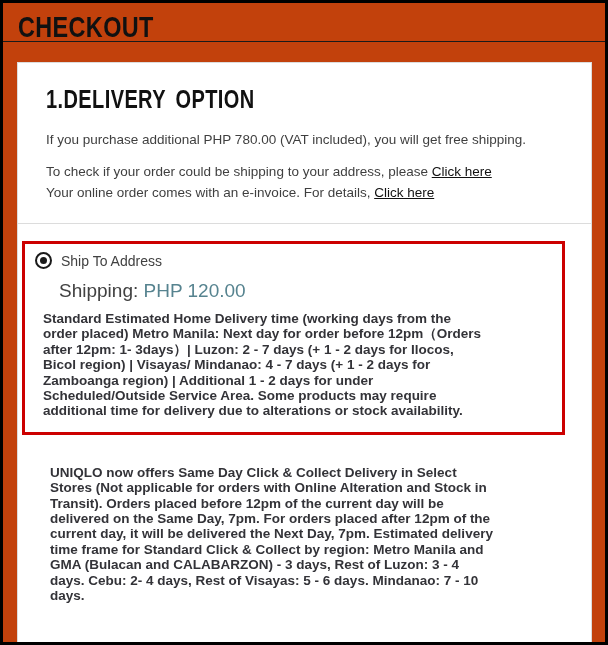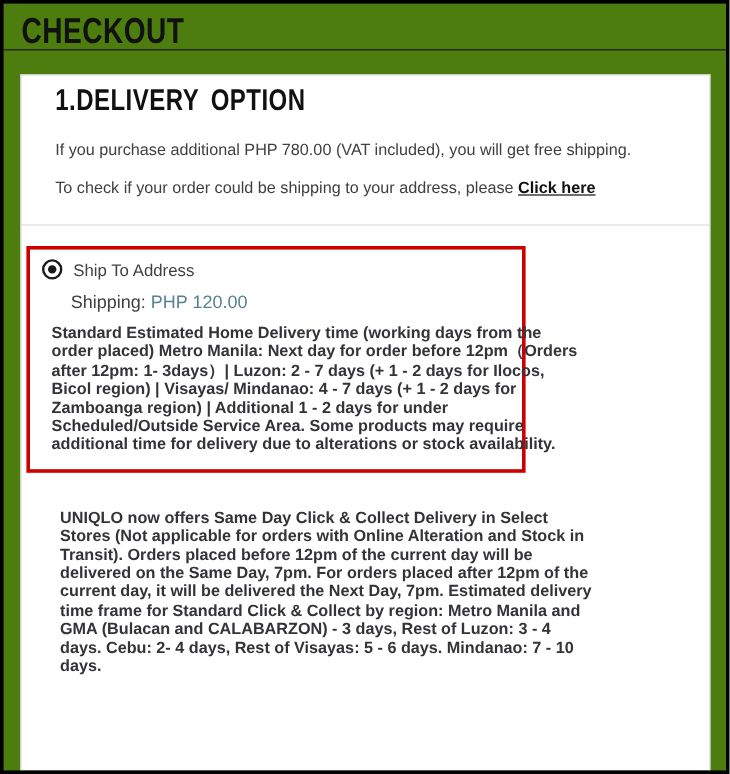--- a/index.html
+++ b/index.html
@@ -3,21 +3,21 @@
 <meta charset="utf-8">
 <style>
   * { margin: 0; padding: 0; box-sizing: border-box; }
   html, body { background: #ffffff; }
   body { font-family: "Liberation Sans", "DejaVu Sans", sans-serif; }
 
   .page {
     position: relative;
     width: 608px;
     height: 645px;
-    background: #4d7c0f;
+    background: #c2410c;
     border: 3px solid #000000;
     overflow: hidden;
   }
 
   
   .header { padding: 7px 0 0 15px; height: 38px; }
   .page-title {
     display: inline-block;
     font-size: 30px;
     font-weight: bold;
@@ -35,21 +35,21 @@
   
   .panel {
     position: absolute;
     left: 14px;
     right: 13px;
     top: 59px;
     bottom: 0;
     border: 1px solid #dcdcdc;
     border-bottom: none;
     background: #ffffff;
-    padding: 7px 20px 0 28px;
+    padding: 22px 20px 0 28px;
   }
 
   .section-heading {
     display: inline-block;
     font-size: 25px;
     font-weight: bold;
     color: #111111;
     letter-spacing: 0.5px;
     word-spacing: 5px;
     transform: scaleX(0.80);
@@ -59,35 +59,35 @@
 
   .note {
     margin-top: 17px;
     font-size: 13.5px;
     color: #3f3f3f;
     line-height: 18px;
   }
   .note-line { margin-top: 12px; font-size: 13.5px; color: #3f3f3f; line-height: 21px; }
   .note-line.second { margin-top: 0; }
   .inline-link {
-    font-weight: bold;
+    font-weight: normal;
     color: #111111;
     text-decoration: underline;
     cursor: pointer;
   }
 
   .panel-divider {
     margin: 20px -20px 0 -28px;
     border-bottom: 1px solid #dcdcdc;
   }
 
   
   .option-box {
     margin: 17px 0 0 -24px;
-    width: 416px;
+    width: 543px;
     border: 3px solid #cc0000;
     padding: 8px 10px 13px 10px;
   }
   .option-plain {
     margin: 13px 0 0 -21px;
     width: 491px;
     padding: 8px 10px 0 3px;
   }
 
   .option-head { display: flex; align-items: center; }
@@ -109,21 +109,21 @@
     background: #1a1a1a;
   }
   .radio.unselected { border-color: #a9a9a9; border-width: 1.5px; }
   .option-label {
     margin-left: 9px;
     font-size: 14px;
     color: #414141;
     cursor: pointer;
   }
 
-  .shipping-row { margin: 11px 0 0 22px; font-size: 15px; color: #414141; }
+  .shipping-row { margin: 11px 0 0 22px; font-size: 19px; color: #414141; }
   .option-box .shipping-row { margin-left: 24px; }
   .shipping-value { color: #56838f; }
 
   .option-desc {
     margin: 9px 0 0 22px;
     width: 445px;
     font-size: 13.5px;
     font-weight: bold;
     color: #333338;
     line-height: 15.4px;
@@ -141,20 +141,21 @@
   <div class="top-divider"></div>
 
   <div class="panel">
 
     <span class="section-heading">1.DELIVERY OPTION</span>
 
     <p class="note">If you purchase additional PHP 780.00 (VAT included), you will get free shipping.</p>
 
     <p class="note-line"><span>To check if your order could be shipping to your address, please </span><span class="inline-link">Click here</span></p>
 
+    <p class="note-line second"><span>Your online order comes with an e-invoice. For details, </span><span class="inline-link">Click here</span></p>
 
     <div class="panel-divider"></div>
 
     
     <div class="option-box">
       <div class="option-head">
         <span class="radio selected"></span>
         <span class="option-label">Ship To Address</span>
       </div>
       <div class="shipping-row"><span>Shipping: </span><span class="shipping-value">PHP 120.00</span></div>

